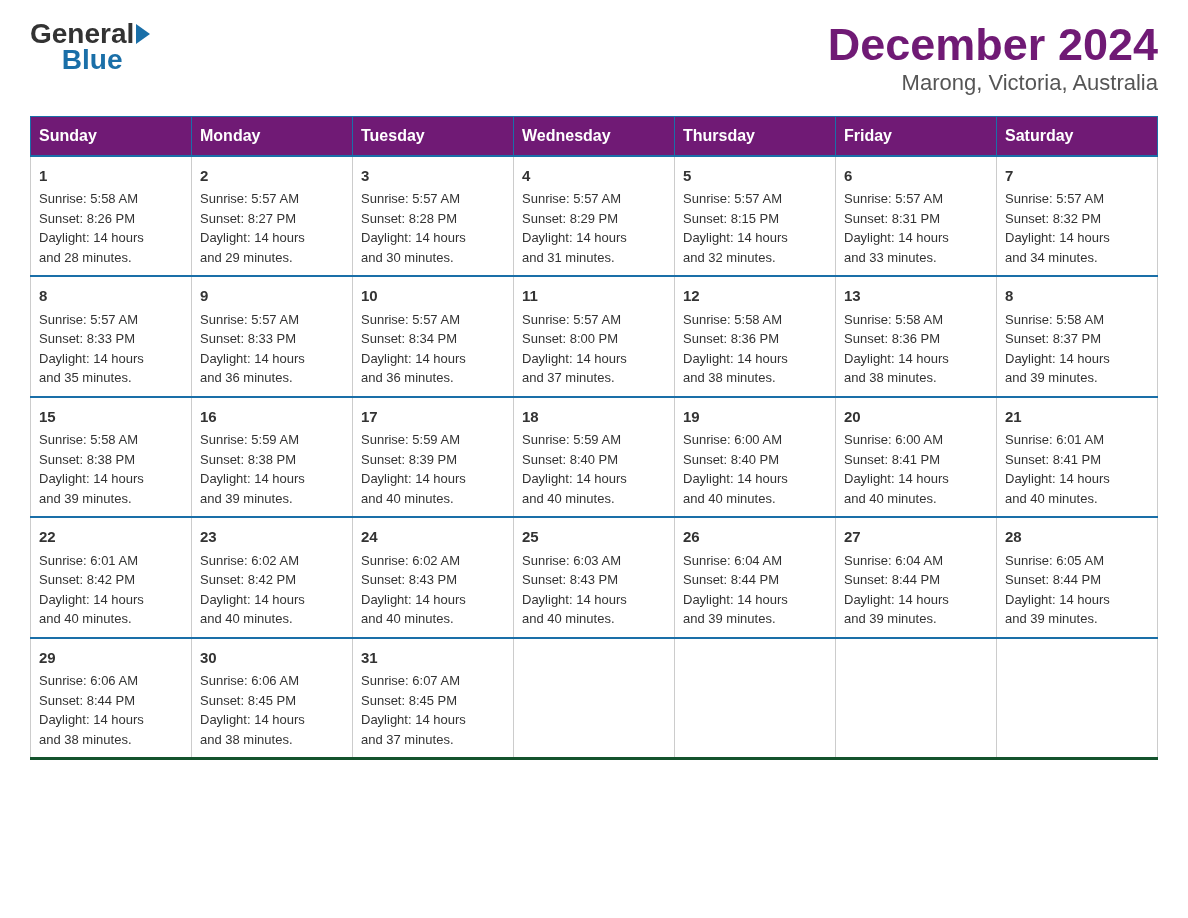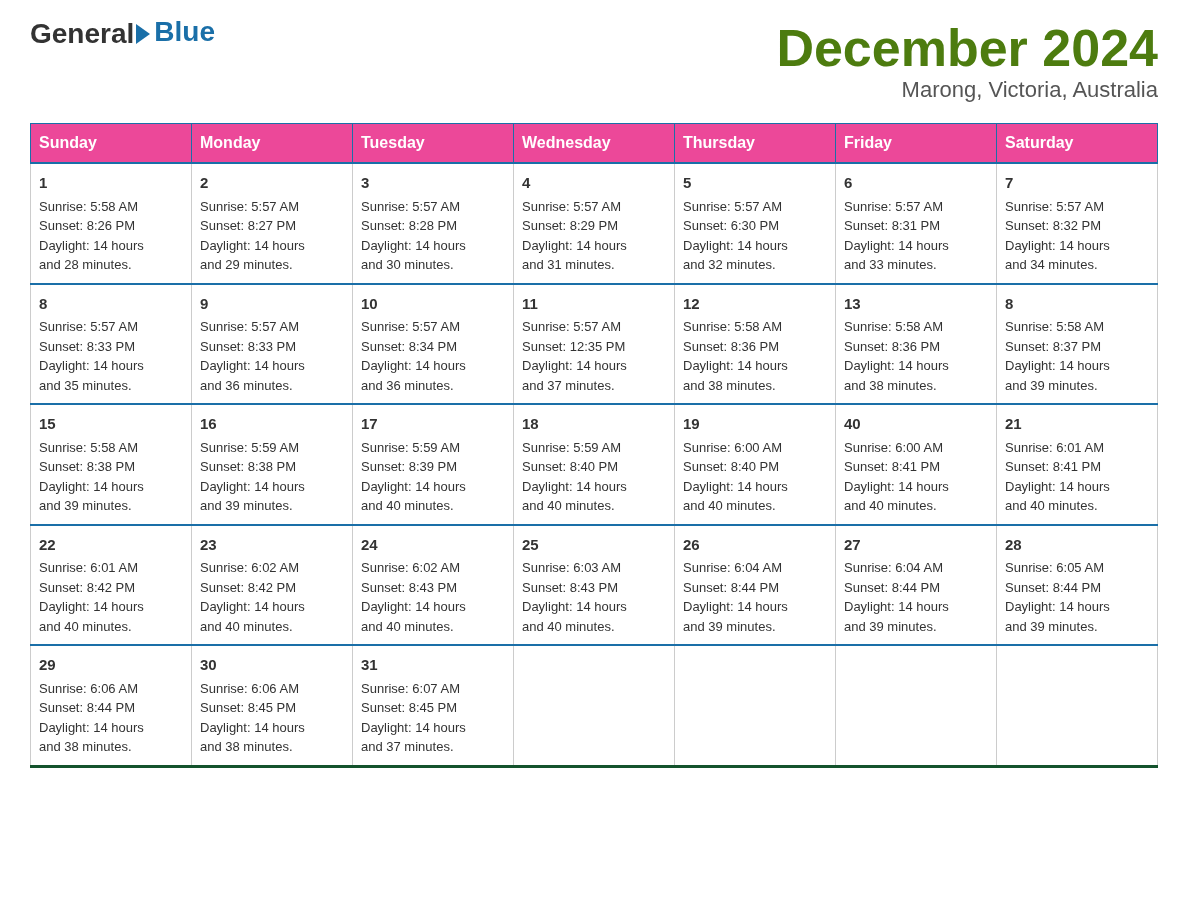--- a/index.html
+++ b/index.html
@@ -11,22 +11,22 @@
       min-height: 918px;
     }
     .header {
       display: flex;
       justify-content: space-between;
       align-items: flex-start;
       margin-bottom: 20px;
     }
     .logo {
       display: flex;
-      flex-direction: row;
-      align-items: flex-end;
+      flex-direction: column;
+      align-items: center;
     }
     .logo-text {
       display: flex;
       align-items: center;
       font-size: 28px;
       font-weight: bold;
       color: #333;
       line-height: 1;
     }
     .logo-text .general {
@@ -45,36 +45,36 @@
       color: #1a6fa8;
       font-size: 28px;
       font-weight: bold;
       margin-top: -4px;
       padding-left: 2px;
     }
     .title-section {
       text-align: right;
     }
     .month-title {
-      font-size: 52px;
-      font-weight: bold;
-      color: #4d7c0f;
+      font-size: 45px;
+      font-weight: bold;
+      color: #701a75;
       line-height: 1.1;
     }
     .location {
       font-size: 22px;
       color: #555;
     }
     .calendar {
       width: 100%;
       border-collapse: collapse;
       border: 1px solid #bbb;
     }
     .calendar th {
-      background-color: #ec4899;
+      background-color: #701a75;
       color: #fff;
       font-size: 16px;
       font-weight: bold;
       padding: 10px 8px;
       text-align: left;
       border: 1px solid #1a6fa8;
     }
     .calendar td {
       vertical-align: top;
       padding: 8px;
@@ -156,21 +156,21 @@
         <td>
           <span class="day-num">4</span>
           <span>Sunrise: 5:57 AM</span><br>
           <span>Sunset: 8:29 PM</span><br>
           <span>Daylight: 14 hours</span><br>
           <span>and 31 minutes.</span>
         </td>
         <td>
           <span class="day-num">5</span>
           <span>Sunrise: 5:57 AM</span><br>
-          <span>Sunset: 6:30 PM</span><br>
+          <span>Sunset: 8:15 PM</span><br>
           <span>Daylight: 14 hours</span><br>
           <span>and 32 minutes.</span>
         </td>
         <td>
           <span class="day-num">6</span>
           <span>Sunrise: 5:57 AM</span><br>
           <span>Sunset: 8:31 PM</span><br>
           <span>Daylight: 14 hours</span><br>
           <span>and 33 minutes.</span>
         </td>
@@ -200,21 +200,21 @@
         <td>
           <span class="day-num">10</span>
           <span>Sunrise: 5:57 AM</span><br>
           <span>Sunset: 8:34 PM</span><br>
           <span>Daylight: 14 hours</span><br>
           <span>and 36 minutes.</span>
         </td>
         <td>
           <span class="day-num">11</span>
           <span>Sunrise: 5:57 AM</span><br>
-          <span>Sunset: 12:35 PM</span><br>
+          <span>Sunset: 8:00 PM</span><br>
           <span>Daylight: 14 hours</span><br>
           <span>and 37 minutes.</span>
         </td>
         <td>
           <span class="day-num">12</span>
           <span>Sunrise: 5:58 AM</span><br>
           <span>Sunset: 8:36 PM</span><br>
           <span>Daylight: 14 hours</span><br>
           <span>and 38 minutes.</span>
         </td>
@@ -263,21 +263,21 @@
           <span>and 40 minutes.</span>
         </td>
         <td>
           <span class="day-num">19</span>
           <span>Sunrise: 6:00 AM</span><br>
           <span>Sunset: 8:40 PM</span><br>
           <span>Daylight: 14 hours</span><br>
           <span>and 40 minutes.</span>
         </td>
         <td>
-          <span class="day-num">40</span>
+          <span class="day-num">20</span>
           <span>Sunrise: 6:00 AM</span><br>
           <span>Sunset: 8:41 PM</span><br>
           <span>Daylight: 14 hours</span><br>
           <span>and 40 minutes.</span>
         </td>
         <td>
           <span class="day-num">21</span>
           <span>Sunrise: 6:01 AM</span><br>
           <span>Sunset: 8:41 PM</span><br>
           <span>Daylight: 14 hours</span><br>

